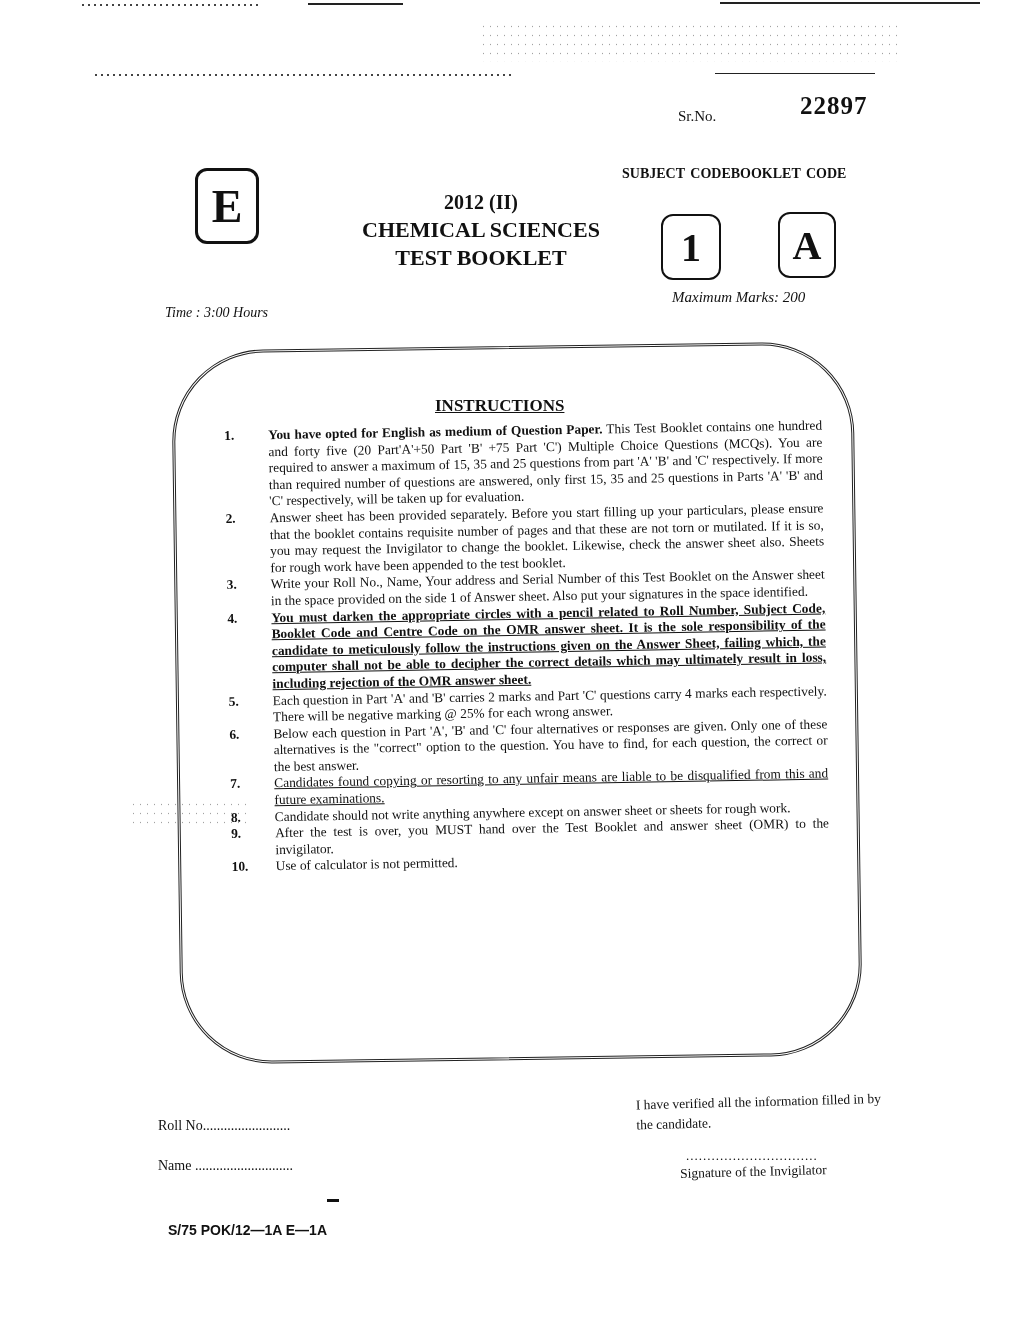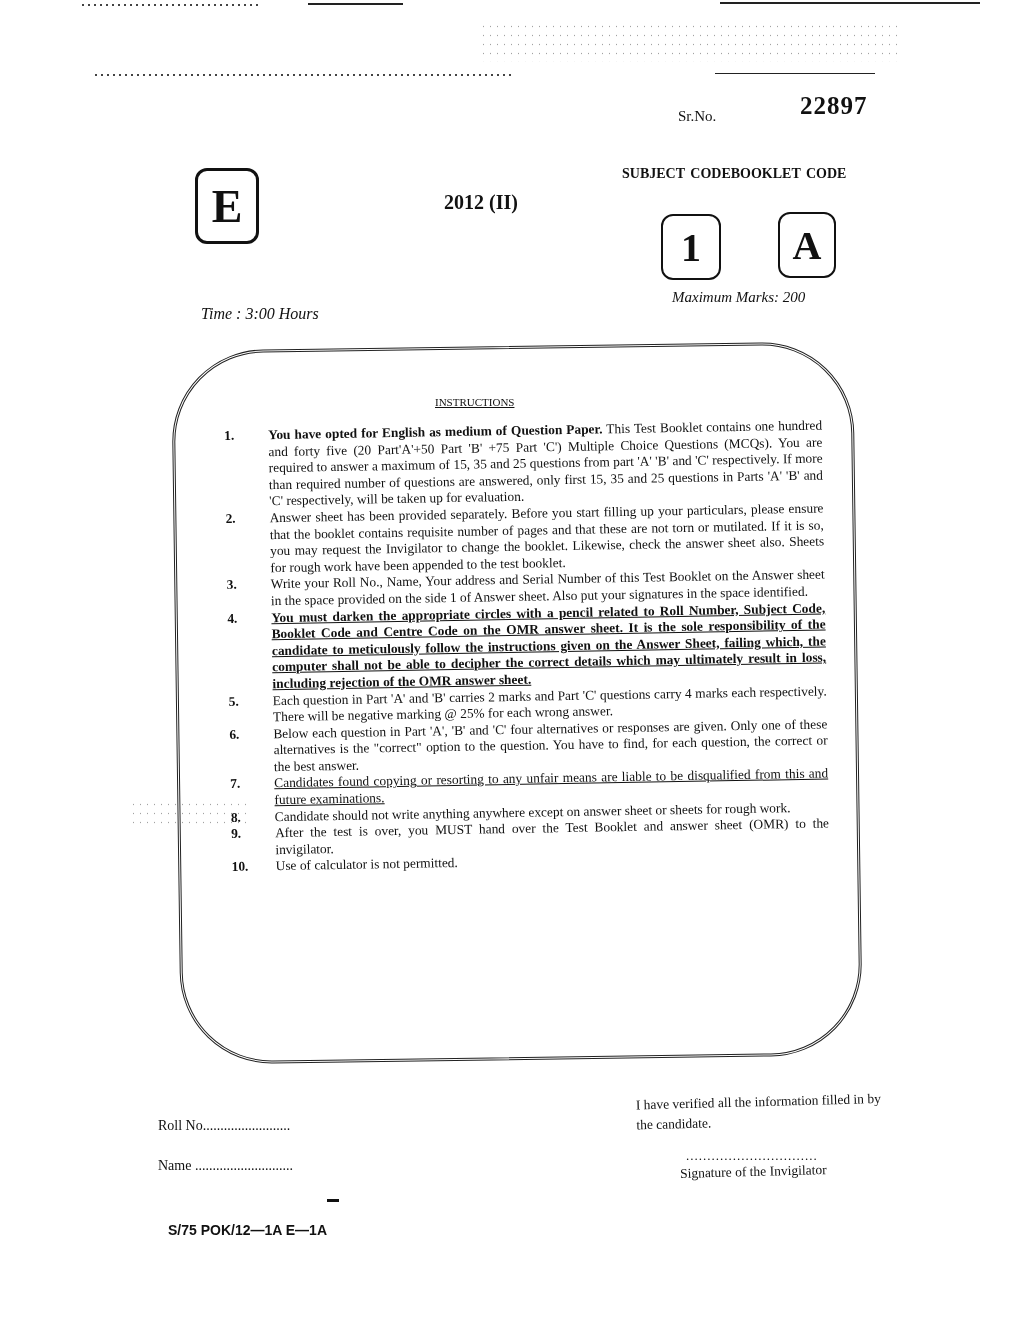--- a/index.html
+++ b/index.html
@@ -20,26 +20,26 @@
   .booklet-box { left: 778px; top: 212px; width: 54px; height: 62px; font-size: 40px; border-width: 2px; }
 
   .title-block { left: 336px; top: 188px; width: 290px; text-align: center; font-weight: bold; line-height: 28px; }
   .title-block .y { font-size: 20px; }
   .title-block .t { font-size: 22px; }
 
   .code-labels { left: 622px; top: 166px; font-size: 14px; font-weight: bold; word-spacing: 2px; }
   .code-labels span + span { }
 
   .max-marks { left: 672px; top: 289px; font-size: 15px; font-style: italic; text-align: center; }
-  .time { left: 165px; top: 305px; font-size: 16px; font-style: italic; margin-left: 36px; }
+  .time { left: 165px; top: 305px; font-size: 14px; font-style: italic; }
 
   .frame { position: absolute; left: 176px; top: 346px; width: 676px; height: 708px;
            border: 3px double #222; border-radius: 92px; transform: rotate(-0.8deg); }
 
-  .instr-title { left: 435px; top: 396px; font-size: 11px; font-weight: normal; text-decoration: underline; }
+  .instr-title { left: 435px; top: 396px; font-size: 17px; font-weight: bold; text-decoration: underline; }
 
   .instr-list { position: absolute; left: 222px; top: 428px; width: 600px; font-size: 13.4px; line-height: 16.6px; transform: rotate(-1deg); transform-origin: left top; }
   .instr-item { display: flex; margin-bottom: 0; }
   .instr-num { width: 44px; flex: 0 0 44px; font-weight: bold; padding-left: 2px; }
   .instr-text { flex: 1; text-align: justify; }
   .b { font-weight: bold; }
   .u { text-decoration: underline; }
   .bu { font-weight: bold; text-decoration: underline; }
 
   .roll { left: 158px; top: 1118px; font-size: 14px; }
@@ -61,20 +61,22 @@
 <div class="scan-line" style="left:715px;top:73px;width:160px;height:1px;"></div>
 <div class="noise" style="left:130px;top:800px;width:120px;height:30px;"></div>
 
 <div class="abs srno-label">Sr.No.</div>
 <div class="abs srno-value">22897</div>
 
 <div class="boxed medium-box">E</div>
 
 <div class="abs title-block">
   <div class="y">2012 (II)</div>
+  <div class="t">CHEMICAL SCIENCES</div>
+  <div class="t">TEST BOOKLET</div>
 </div>
 
 <div class="abs code-labels">
   <span>SUBJECT CODE</span><span>BOOKLET CODE</span>
 </div>
 <div class="boxed subject-box">1</div>
 <div class="boxed booklet-box">A</div>
 
 <div class="abs max-marks">Maximum Marks: 200</div>
 <div class="abs time">Time   : 3:00 Hours</div>

